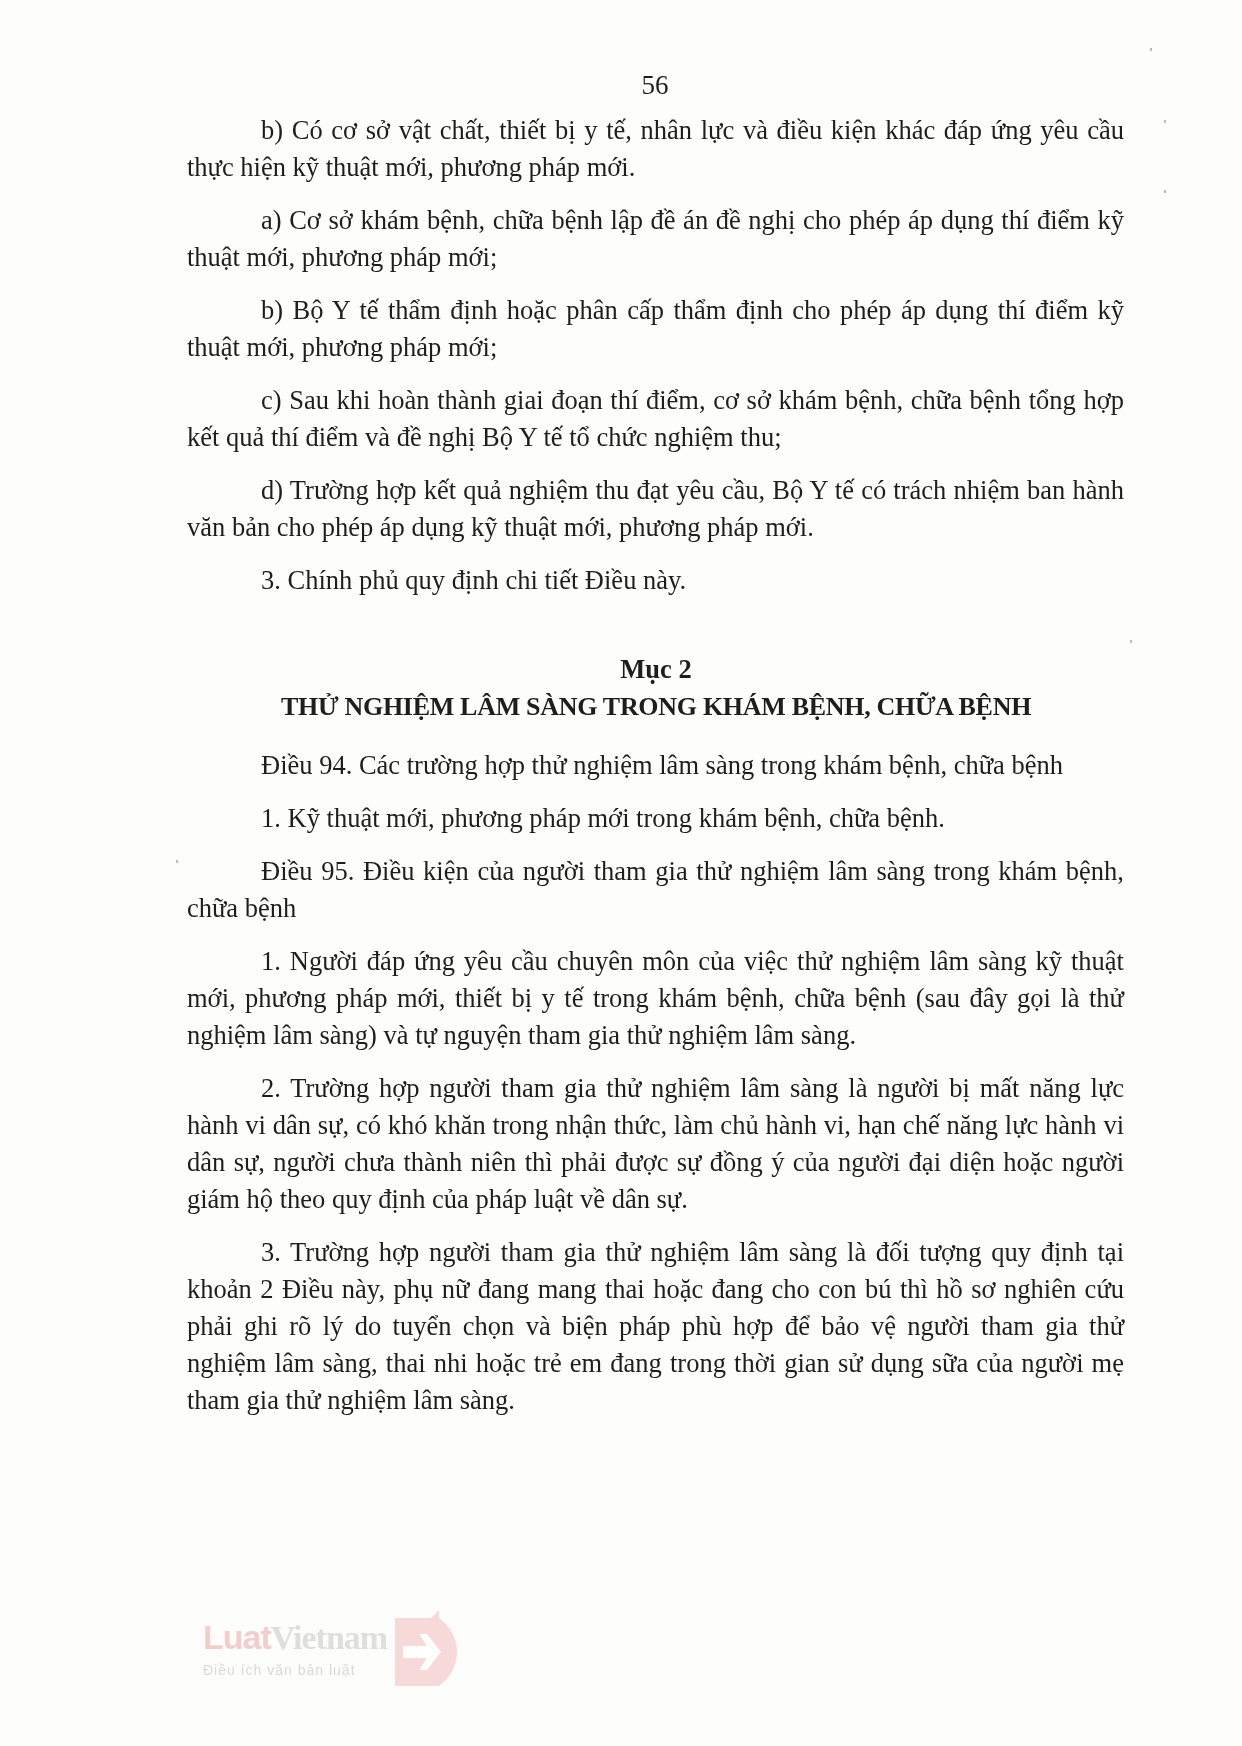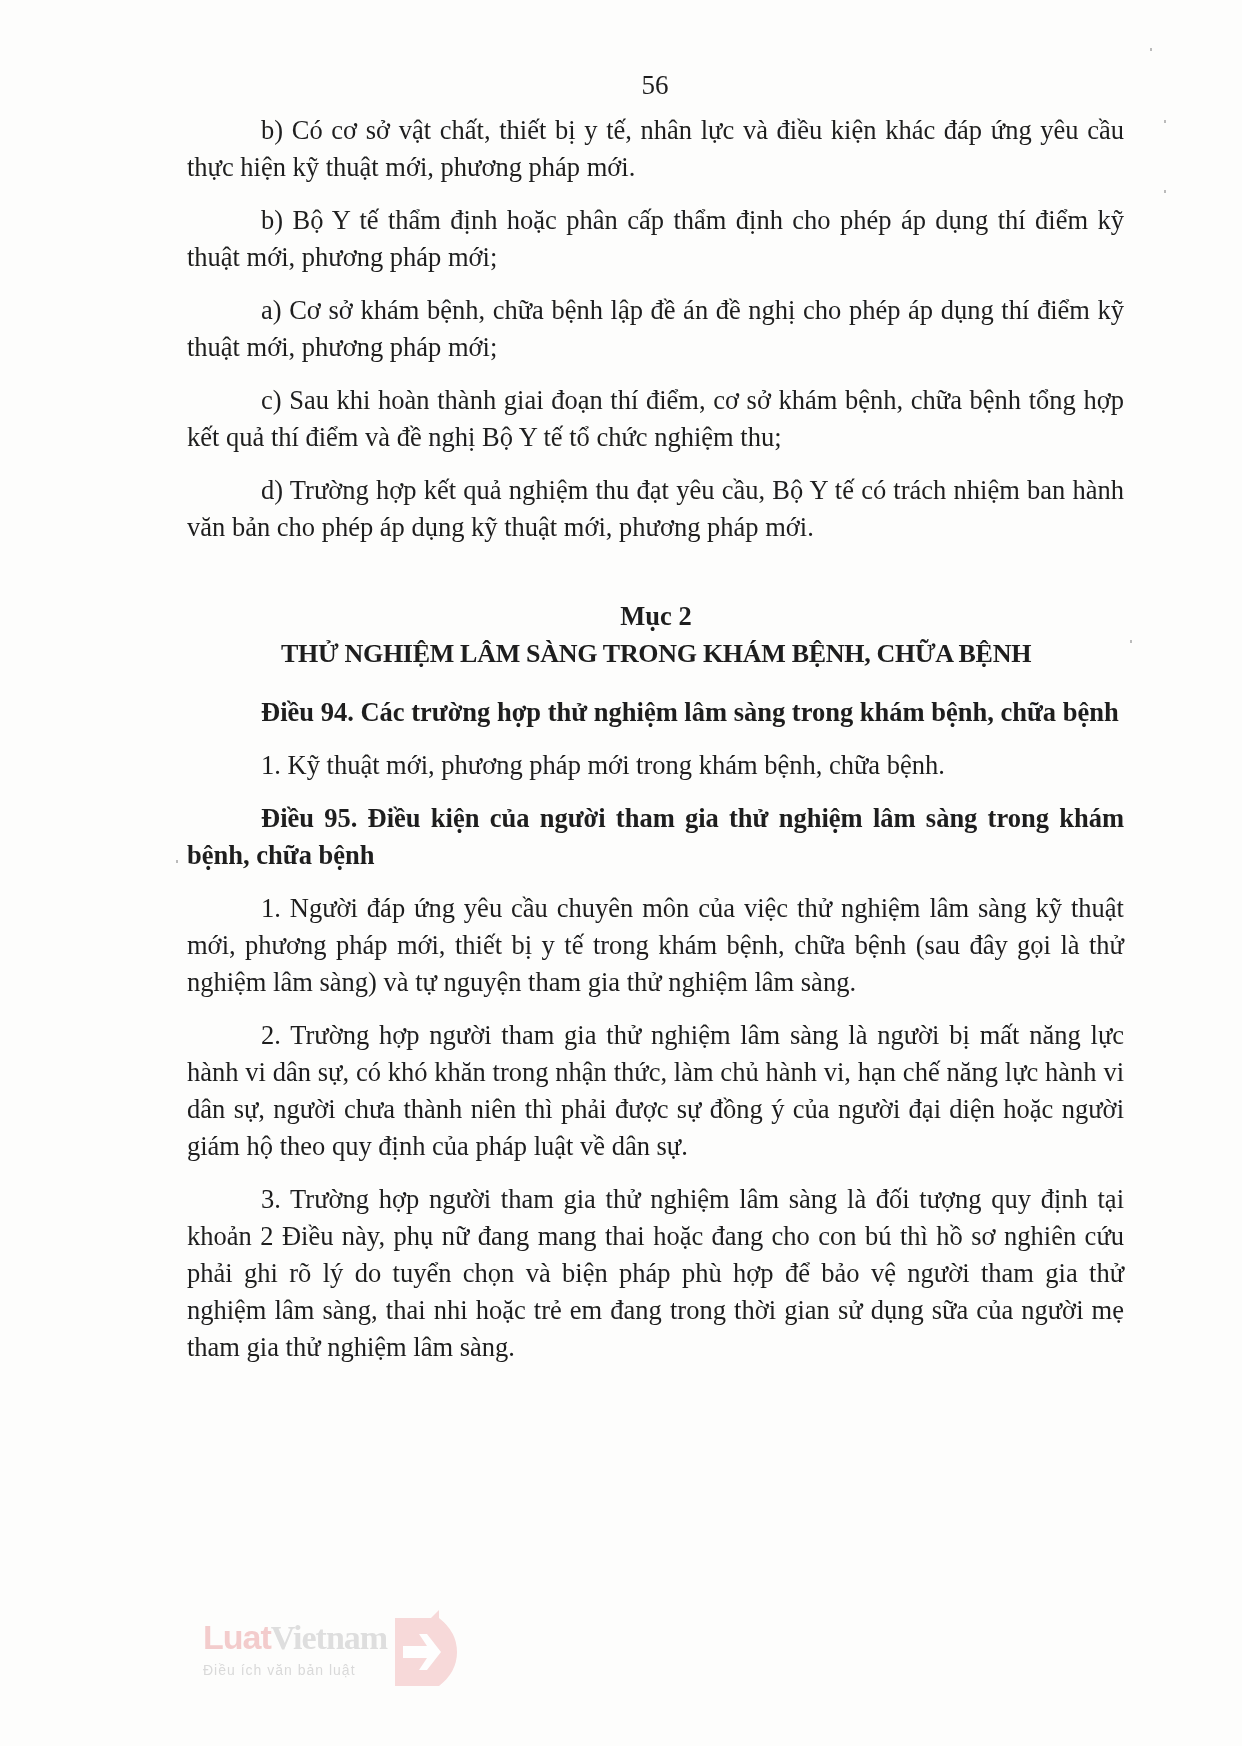--- a/index.html
+++ b/index.html
@@ -10,44 +10,45 @@
   .page-num {
     position:absolute; top:70px; left:0; width:1310px; text-align:center;
     font-size:27px; letter-spacing:0px;
   }
   .content {
     position:absolute; left:187px; top:112px; width:938px;
     font-size:26.5px; line-height:37px; text-align:justify;
     transform-origin:0 0;
   }
   .para { margin:0 1px 16px 0; text-indent:74px; }
-  .para.bold { font-weight:bold; }
+  .para.bold { font-weight:normal; }
   .section-block { text-align:center; font-weight:bold; margin:0; }
   .section-label { margin:52px 0 0 0; text-indent:0; }
   .section-title { margin:0 0 22px 0; text-indent:0; font-size:26px; letter-spacing:-0.3px; white-space:nowrap; }
   .watermark {
     position:absolute; left:203px; top:1610px; width:260px; height:80px; opacity:0.85;
   }
   .wm-luat { position:absolute; left:0; top:8px; font-family:"Liberation Sans", sans-serif; font-weight:bold; font-size:34px; color:#f2c4c4; letter-spacing:-1px; }
   .wm-luat span.v { color:#d9d9d9;font-family:Liberation Serif, serif; }
   .wm-sub { position:absolute; left:0; top:52px; font-family:"Liberation Sans", sans-serif; font-size:14px; color:#d3d3d3; letter-spacing:1px; }
   .wm-icon { position:absolute; left:188px; top:0; width:66px; height:80px; }
   .speck { position:absolute; width:2px; height:3px; background:#bbb; }
 </style>
 </head>
 <body>
 
 <div class="page-num">56</div>
 
 <div class="content">
   <p class="para">b) Có cơ sở vật chất, thiết bị y tế, nhân lực và điều kiện khác đáp ứng yêu cầu thực hiện kỹ thuật mới, phương pháp mới.</p>
+  <p class="para">a) Cơ sở khám bệnh, chữa bệnh lập đề án đề nghị cho phép áp dụng thí điểm kỹ thuật mới, phương pháp mới;</p>
   <p class="para">b) Bộ Y tế thẩm định hoặc phân cấp thẩm định cho phép áp dụng thí điểm kỹ thuật mới, phương pháp mới;</p>
-  <p class="para">a) Cơ sở khám bệnh, chữa bệnh lập đề án đề nghị cho phép áp dụng thí điểm kỹ thuật mới, phương pháp mới;</p>
   <p class="para">c) Sau khi hoàn thành giai đoạn thí điểm, cơ sở khám bệnh, chữa bệnh tổng hợp kết quả thí điểm và đề nghị Bộ Y tế tổ chức nghiệm thu;</p>
   <p class="para">d) Trường hợp kết quả nghiệm thu đạt yêu cầu, Bộ Y tế có trách nhiệm ban hành văn bản cho phép áp dụng kỹ thuật mới, phương pháp mới.</p>
+  <p class="para">3. Chính phủ quy định chi tiết Điều này.</p>
 
   <p class="section-block section-label">Mục 2</p>
   <p class="section-block section-title">THỬ NGHIỆM LÂM SÀNG TRONG KHÁM BỆNH, CHỮA BỆNH</p>
 
   <p class="para bold">Điều 94. Các trường hợp thử nghiệm lâm sàng trong khám bệnh, chữa bệnh</p>
   <p class="para">1. Kỹ thuật mới, phương pháp mới trong khám bệnh, chữa bệnh.</p>
 
   <p class="para bold">Điều 95. Điều kiện của người tham gia thử nghiệm lâm sàng trong khám bệnh, chữa bệnh</p>
   <p class="para">1. Người đáp ứng yêu cầu chuyên môn của việc thử nghiệm lâm sàng kỹ thuật mới, phương pháp mới, thiết bị y tế trong khám bệnh, chữa bệnh (sau đây gọi là thử nghiệm lâm sàng) và tự nguyện tham gia thử nghiệm lâm sàng.</p>
   <p class="para">2. Trường hợp người tham gia thử nghiệm lâm sàng là người bị mất năng lực hành vi dân sự, có khó khăn trong nhận thức, làm chủ hành vi, hạn chế năng lực hành vi dân sự, người chưa thành niên thì phải được sự đồng ý của người đại diện hoặc người giám hộ theo quy định của pháp luật về dân sự.</p>

